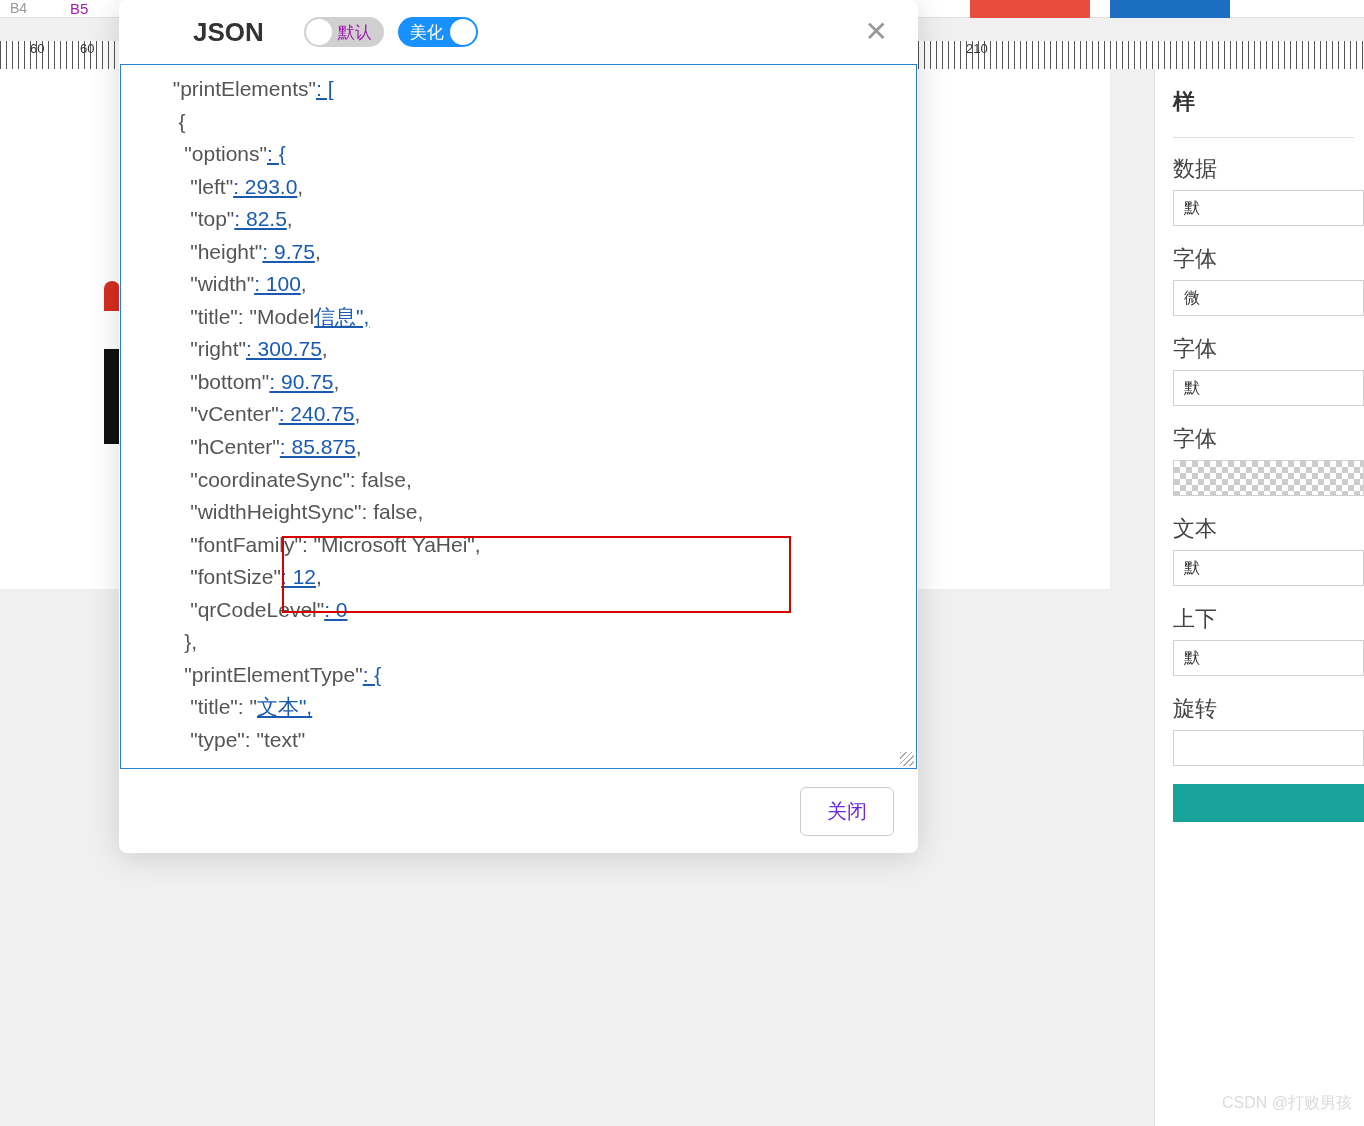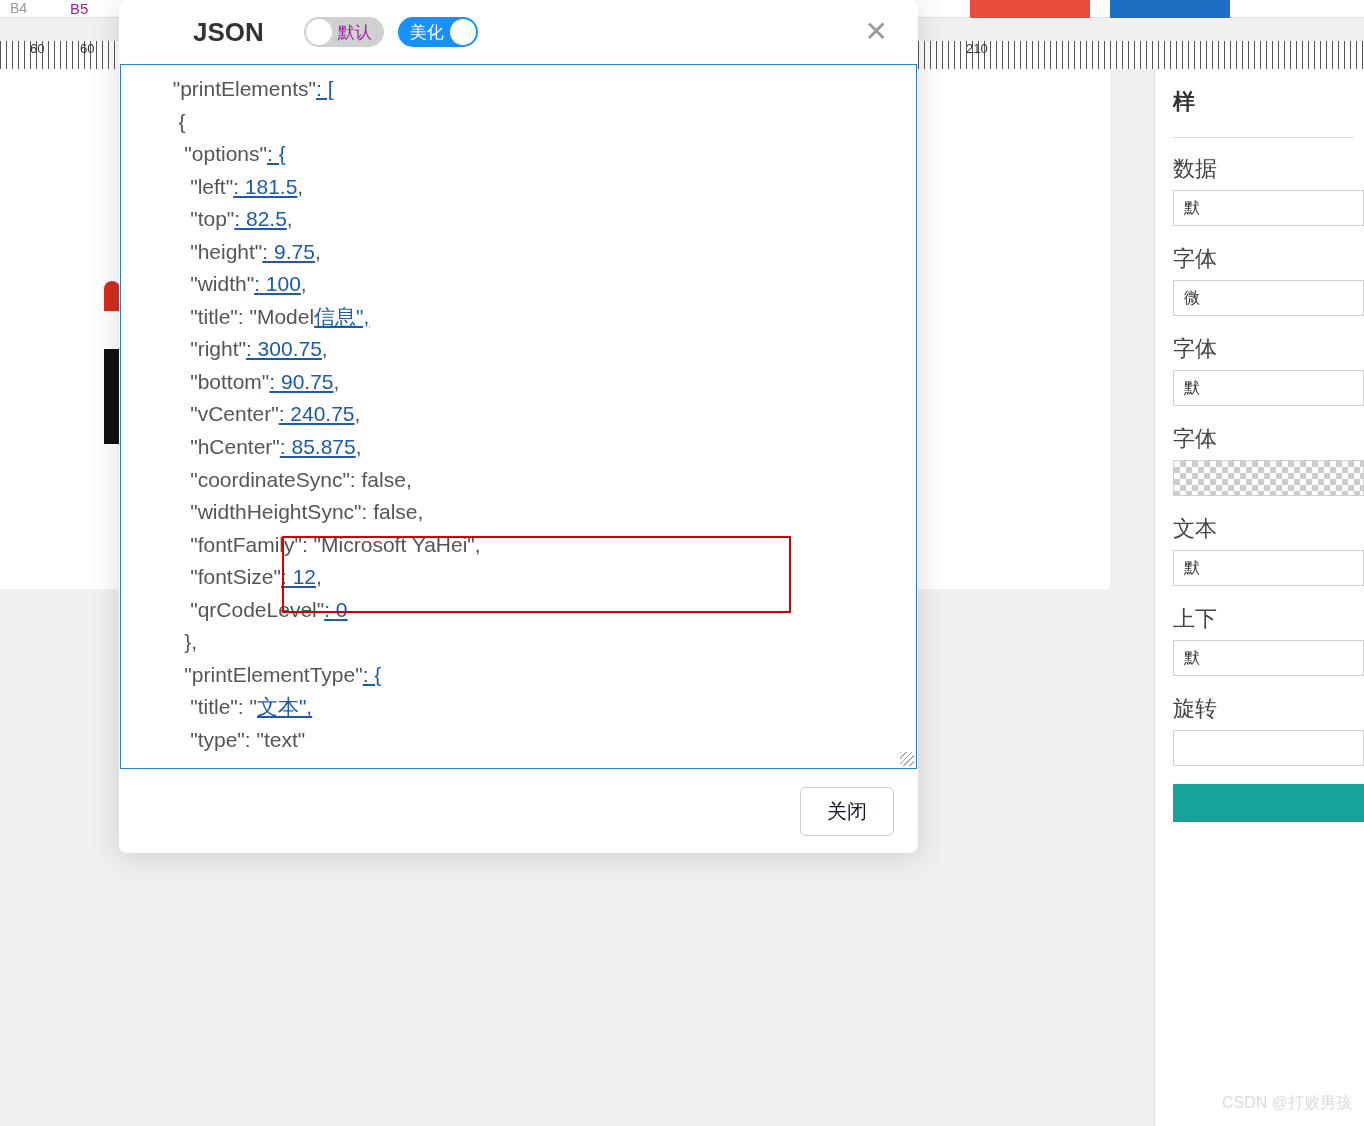--- a/index.html
+++ b/index.html
@@ -47,21 +47,21 @@
     .json-content::-webkit-scrollbar { width: 20px; }
     .json-content::-webkit-scrollbar-track { background: #f1f1f1; }
     .json-content::-webkit-scrollbar-thumb { background: #c1c1c1; }
     .json-link { color: #1a5ab0; text-decoration: underline; }
     .json-line { white-space: pre; }
     .resize-grip { position: absolute; right: 2px; bottom: 2px; width: 14px; height: 14px; background: repeating-linear-gradient(135deg, #aaa 0, #aaa 1px, transparent 1px, transparent 4px); }
 
     .highlight-box { position: absolute; left: 163px; top: 536px; width: 509px; height: 77px; border: 2px solid #d60000; pointer-events: none; }
 
     .modal-footer { height: 84px; display: flex; align-items: center; justify-content: flex-end; padding: 0 24px; }
-    .btn-close { border: 1px solid #ccc; background: #fff; border-radius: 6px; padding: 10px 26px; font-size: 20px; color: #0f172a; cursor: pointer; }
+    .btn-close { border: 1px solid #ccc; background: #fff; border-radius: 6px; padding: 10px 26px; font-size: 20px; color: #6d28d9; cursor: pointer; }
   </style>
 </head>
 <body>
 
 <div class="bg-toolbar">
   <span style="position:absolute;left:10px;color:#999;font-size:14px;">B4</span>
   <span style="position:absolute;left:70px;color:#a21caf;font-size:15px;">B5</span>
   <div class="bg-btn bg-btn-red" style="left:970px;width:120px;"></div>
   <div class="bg-btn bg-btn-blue" style="left:1110px;width:120px;"></div>
 </div>
@@ -113,21 +113,21 @@
       <div class="switch-knob"></div>
     </div>
     <div class="close-x">✕</div>
   </div>
 
   <div class="json-viewer">
     <div class="json-content">
 <div class="json-line">  <span>"printElements"</span><span class="json-link">: [</span></div>
 <div class="json-line">   <span>{</span></div>
 <div class="json-line">    <span>"options"</span><span class="json-link">: {</span></div>
-<div class="json-line">     <span>"left"</span><span class="json-link">: 181.5</span>,</div>
+<div class="json-line">     <span>"left"</span><span class="json-link">: 293.0</span>,</div>
 <div class="json-line">     <span>"top"</span><span class="json-link">: 82.5</span>,</div>
 <div class="json-line">     <span>"height"</span><span class="json-link">: 9.75</span>,</div>
 <div class="json-line">     <span>"width"</span><span class="json-link">: 100</span>,</div>
 <div class="json-line">     <span>"title": "Model</span><span class="json-link">信息",</span></div>
 <div class="json-line">     <span>"right"</span><span class="json-link">: 300.75</span>,</div>
 <div class="json-line">     <span>"bottom"</span><span class="json-link">: 90.75</span>,</div>
 <div class="json-line">     <span>"vCenter"</span><span class="json-link">: 240.75</span>,</div>
 <div class="json-line">     <span>"hCenter"</span><span class="json-link">: 85.875</span>,</div>
 <div class="json-line">     <span>"coordinateSync": false,</span></div>
 <div class="json-line">     <span>"widthHeightSync": false,</span></div>

